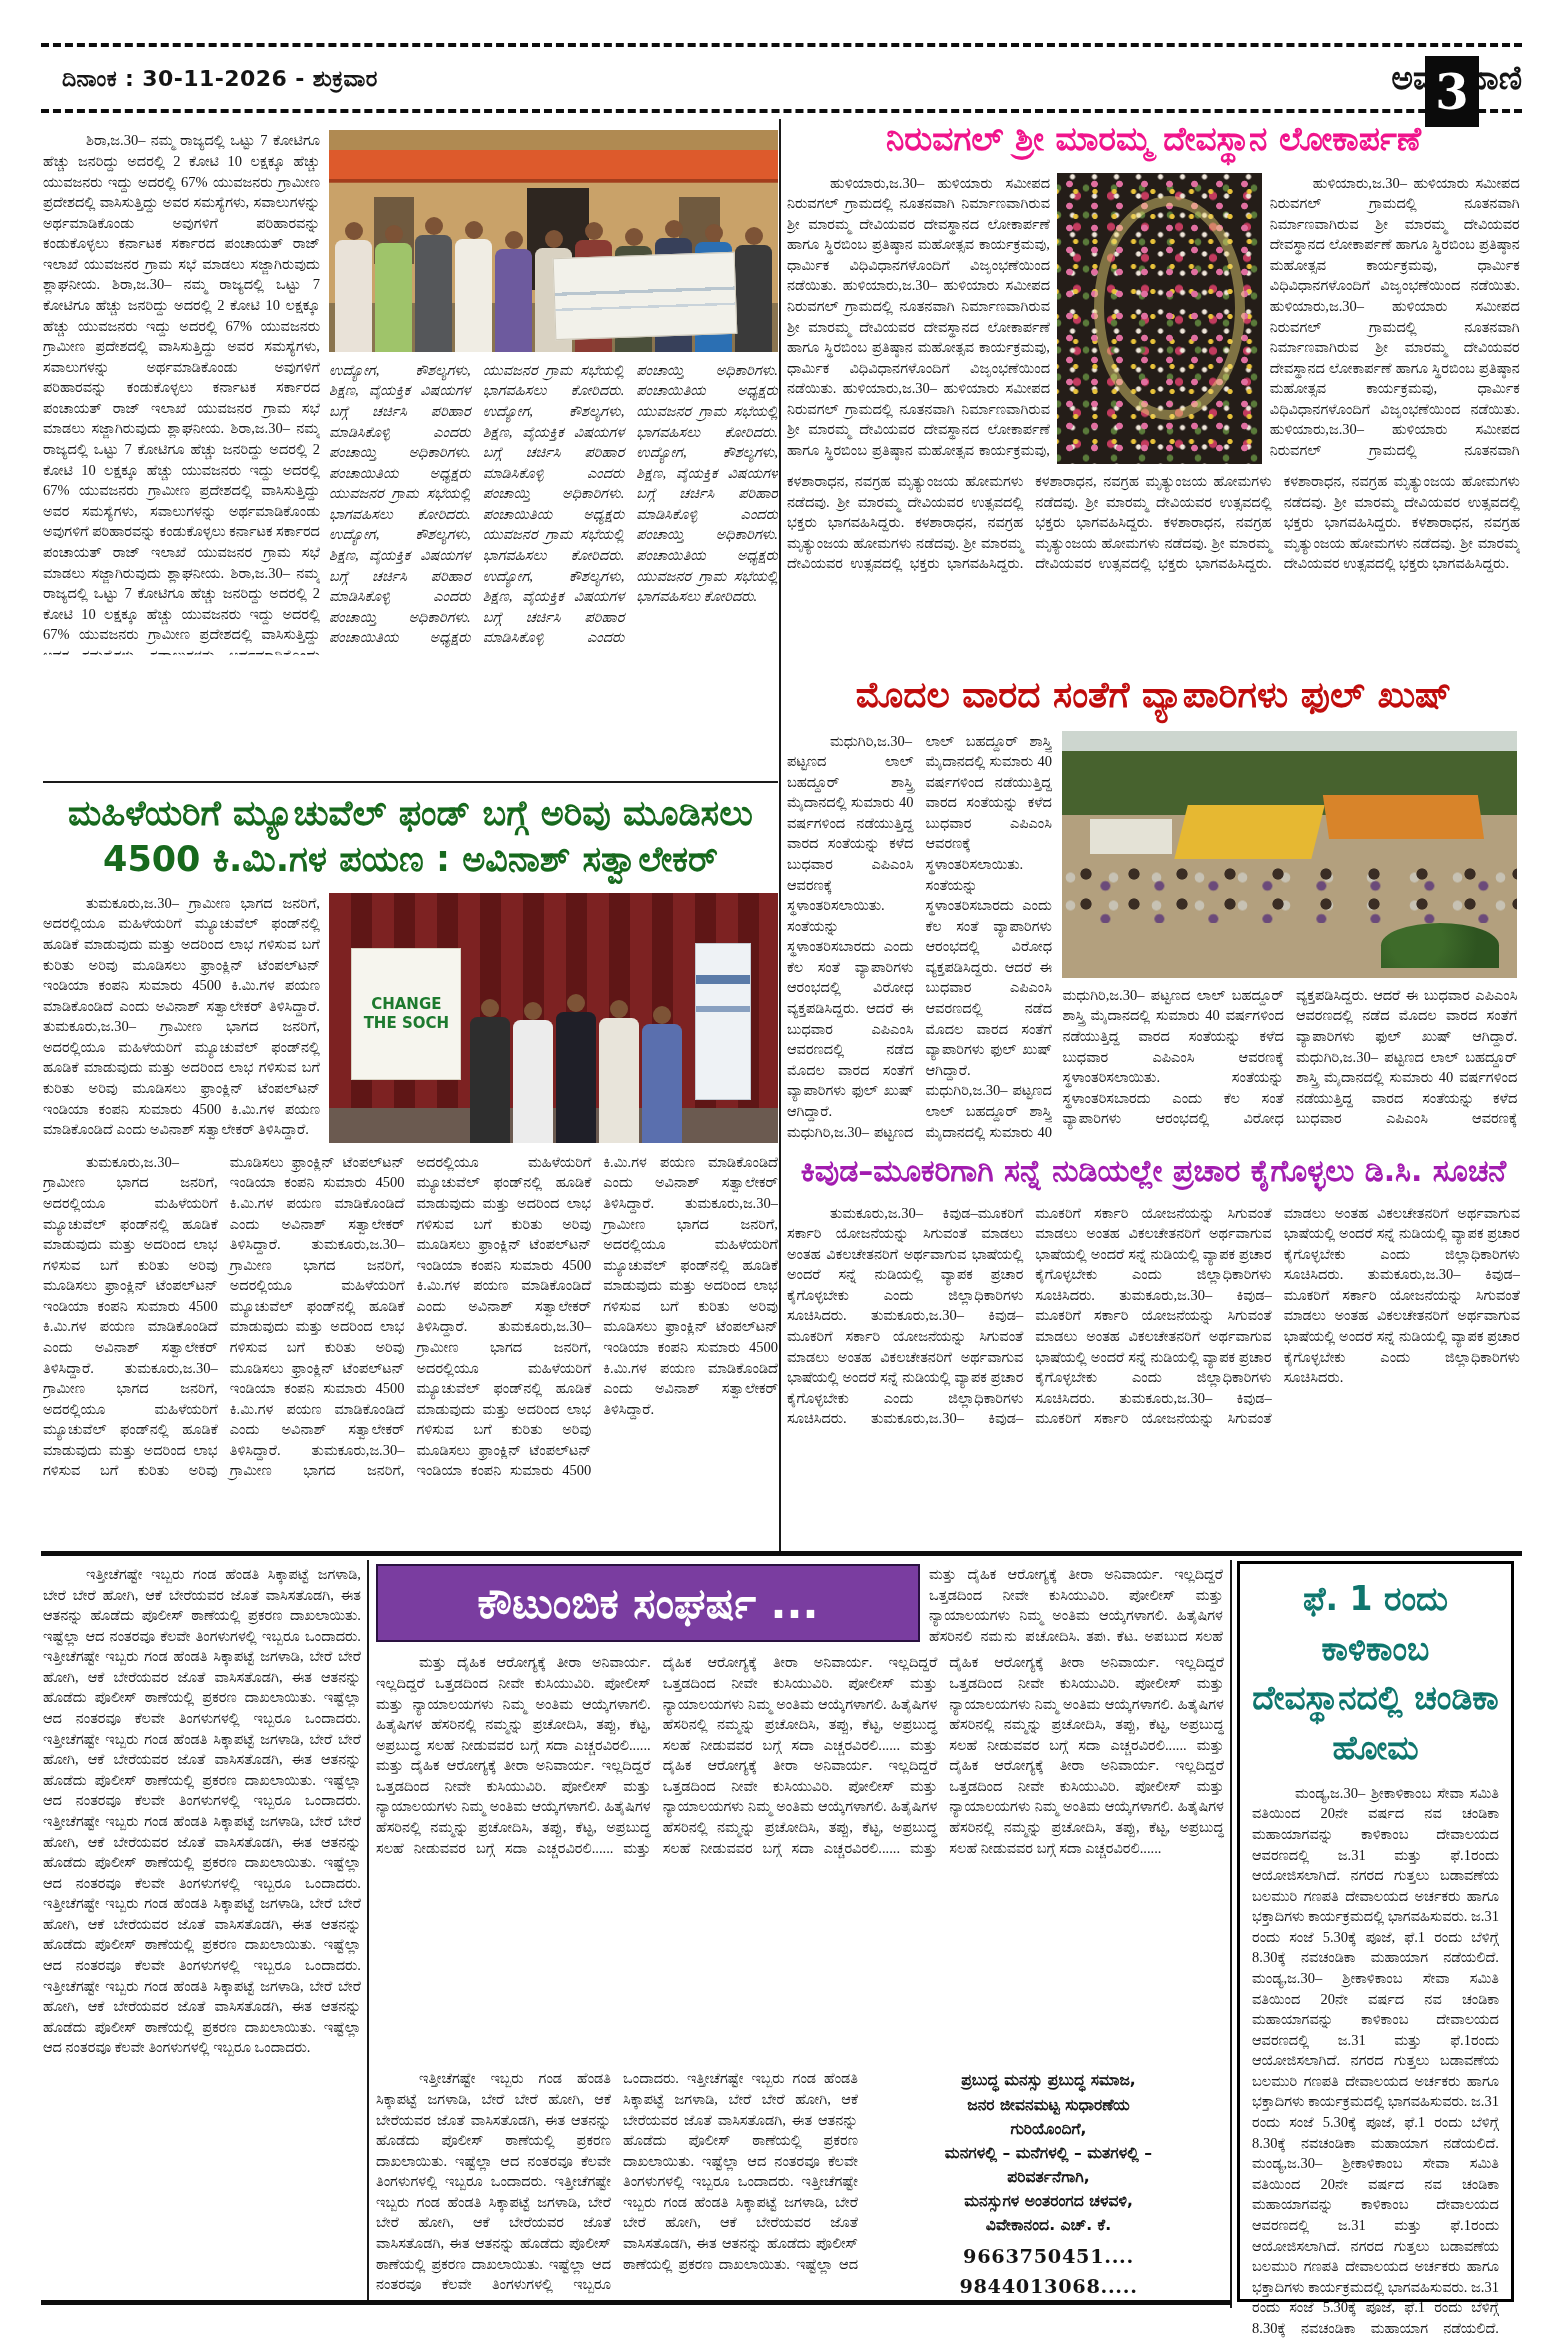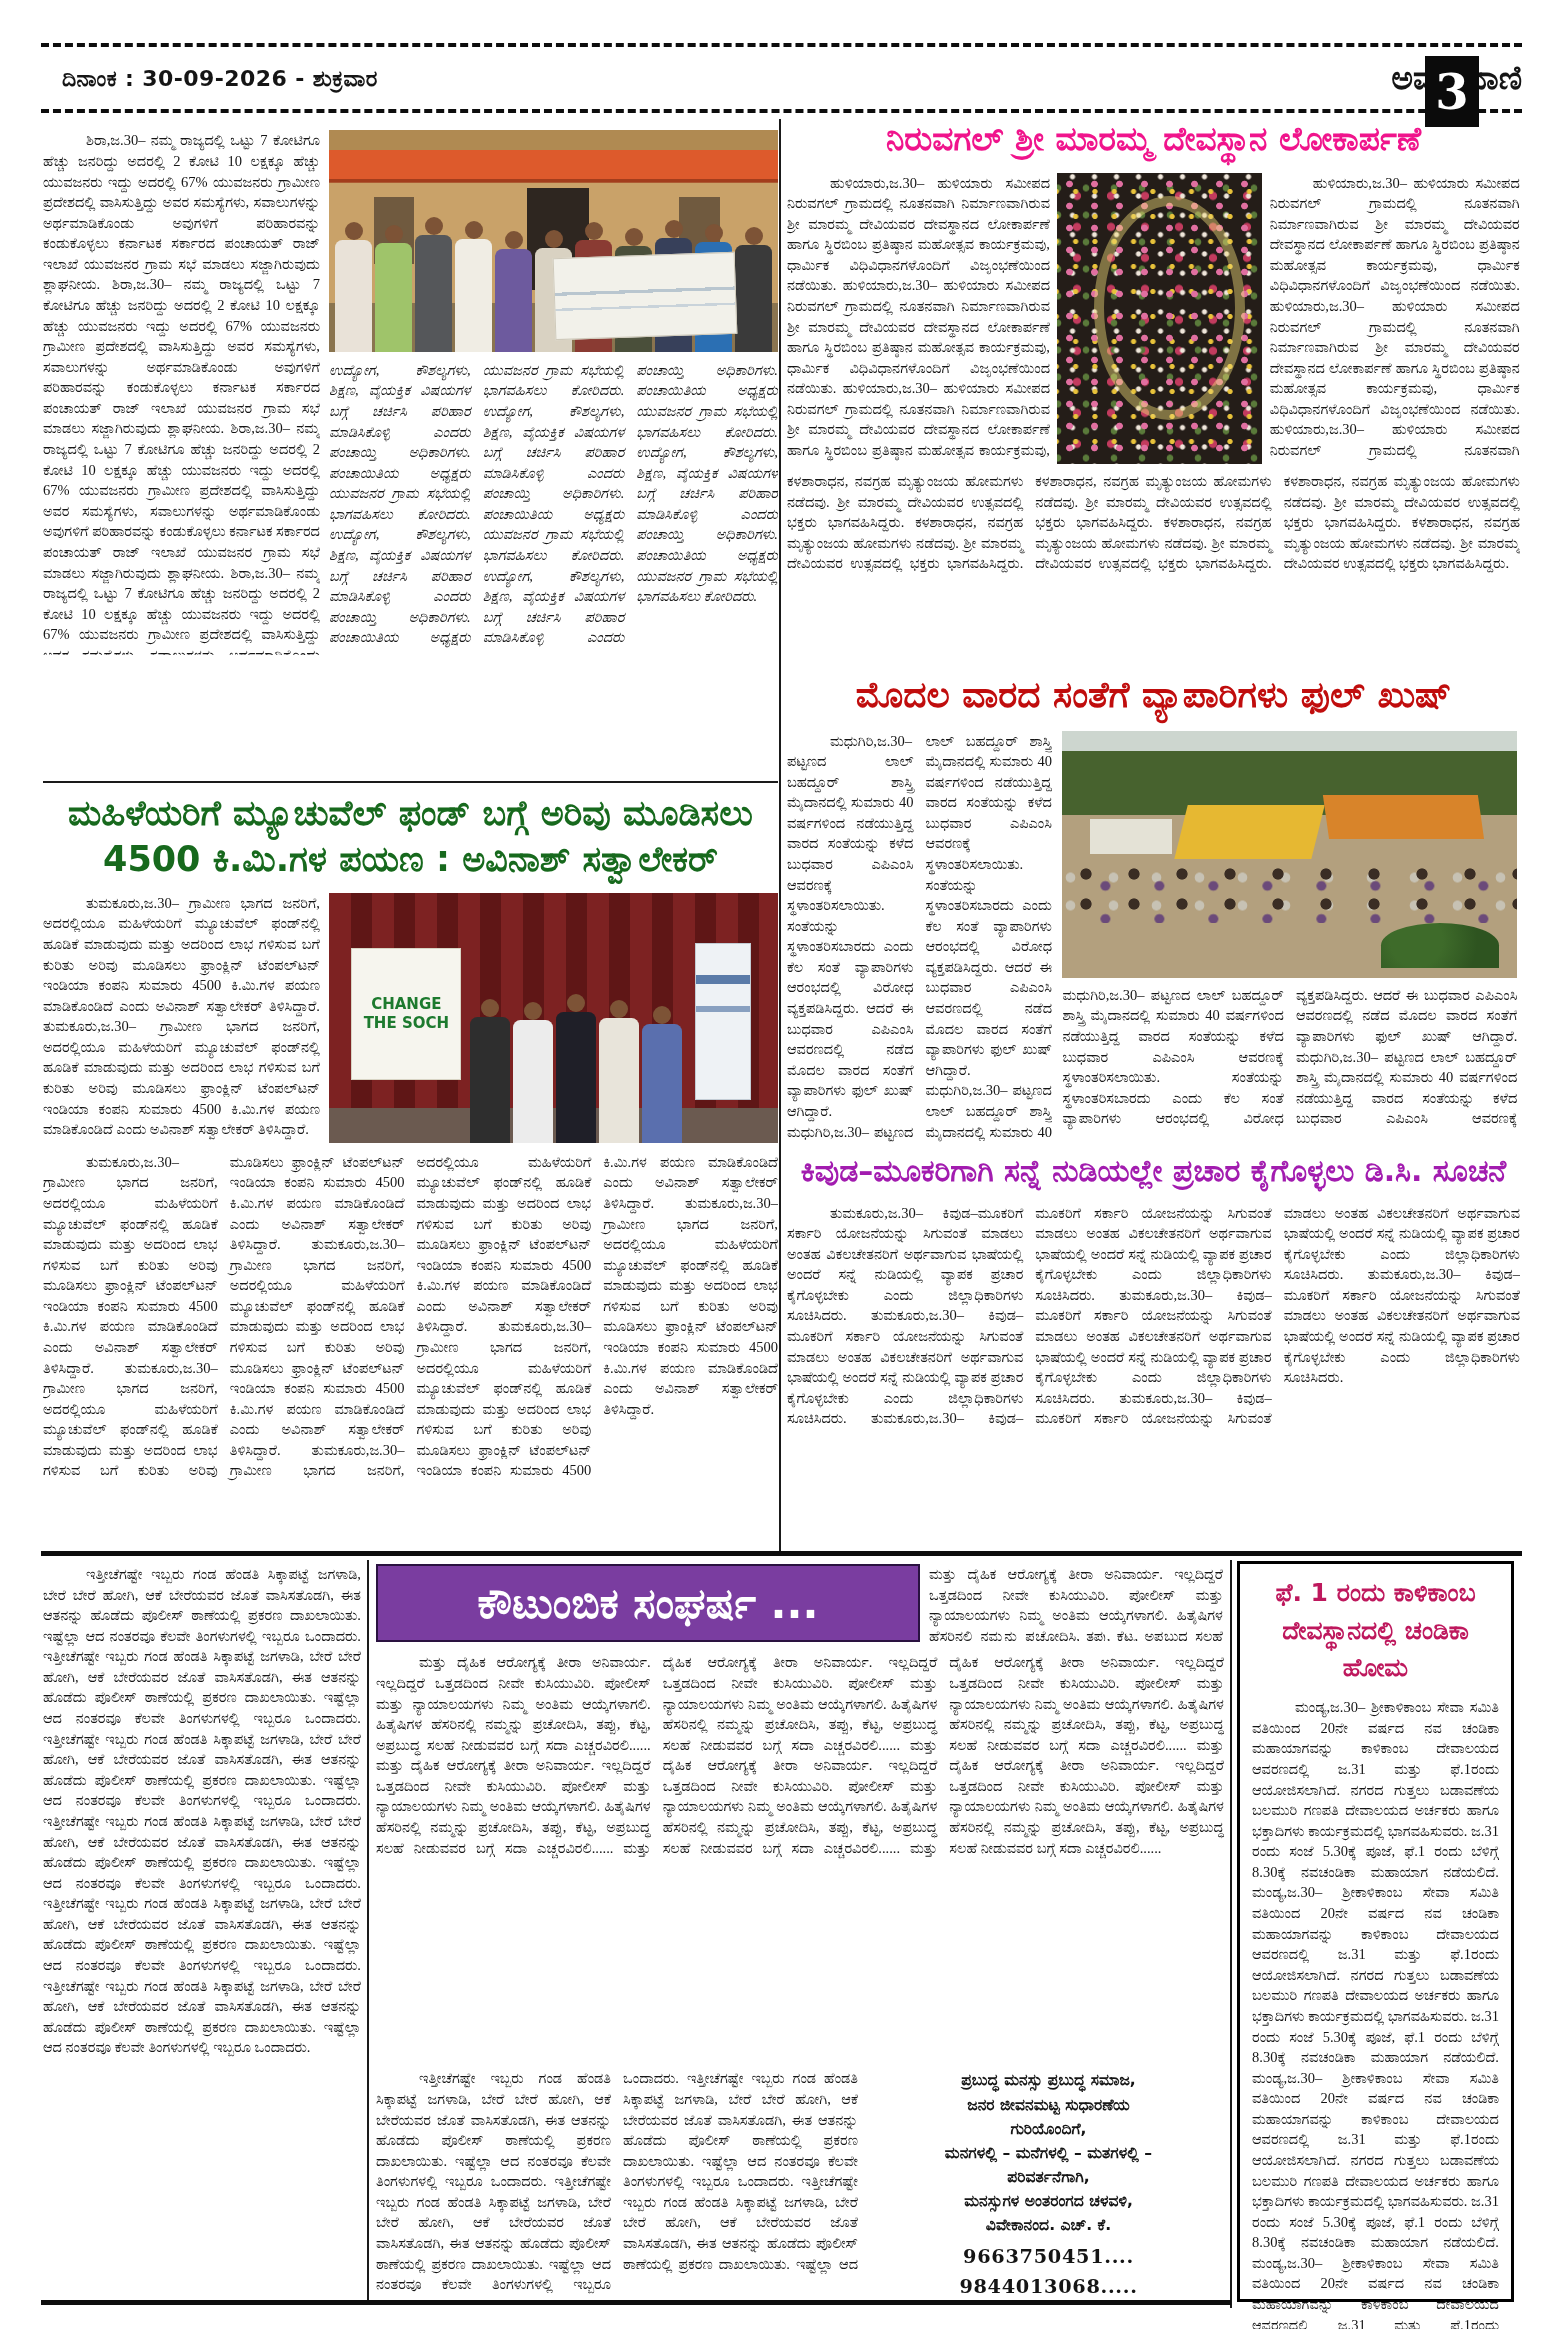--- a/index.html
+++ b/index.html
@@ -89,21 +89,21 @@
     border:2.2px solid #2a1240;}
   .sig{font-family:"DejaVu Sans","Liberation Sans",sans-serif;font-weight:700;text-align:center;
     font-size:15.6px;line-height:1.55;}
   .sig .phones{font-size:19.3px;letter-spacing:0.7px;margin-top:4.5px;font-family:"DejaVu Serif","Liberation Serif",serif;}
   .boxed{border:3px solid #000;background:#fff;}
 </style>
 </head>
 <body>
 
 <div class="abs hdr">
-  <div class="hdr-date">ದಿನಾಂಕ : 30-09-2026 - ಶುಕ್ರವಾರ</div>
+  <div class="hdr-date">ದಿನಾಂಕ : 30-11-2026 - ಶುಕ್ರವಾರ</div>
   <div class="hdr-mast">ಅಮೃತವಾಣಿ</div>
   <div class="hdr-page">3</div>
 </div>
 
 <div class="abs vline" style="left:779px;top:119px;height:1432px;"></div>
 <div class="abs hline" style="left:43px;top:781px;width:735px;"></div>
 <div class="abs hrule-thick" style="left:41px;top:1551px;width:1481px;"></div>
 <div class="abs vline" style="left:367px;top:1560px;height:741px;"></div>
 <div class="abs vline" style="left:1230px;top:1560px;height:748px;"></div>
 <div class="abs hrule-thick" style="left:41px;top:2300px;width:1190px;height:4.5px;"></div>
@@ -212,19 +212,19 @@
       <div>ಮನಗಳಲ್ಲಿ – ಮನೆಗಳಲ್ಲಿ – ಮತಗಳಲ್ಲಿ –</div>
       <div>ಪರಿವರ್ತನೆಗಾಗಿ,</div>
       <div>ಮನಸ್ಸುಗಳ ಅಂತರಂಗದ ಚಳವಳಿ,</div>
       <div>ವಿವೇಕಾನಂದ. ಎಚ್. ಕೆ.</div>
       <div class="phones">9663750451.... 9844013068.....</div>
     </div>
   </div>
 </div>
 
 <div class="abs boxed" style="left:1237px;top:1561px;width:277px;height:741px;padding:10.4px 12px;box-sizing:border-box;">
-  <div class="headline" style="color:#be185d;font-size:25px;line-height:1.5;">
+  <div class="headline" style="color:#0f766e;font-size:33px;line-height:1.5;">
     <div>ಫೆ. 1 ರಂದು ಕಾಳಿಕಾಂಬ</div>
     <div>ದೇವಸ್ಥಾನದಲ್ಲಿ ಚಂಡಿಕಾ ಹೋಮ</div>
   </div>
   <div class="btxt" style="height:632px;margin-top:10.4px;">ಮಂಡ್ಯ,ಜ.30– ಶ್ರೀಕಾಳಿಕಾಂಬ ಸೇವಾ ಸಮಿತಿ ವತಿಯಿಂದ 20ನೇ ವರ್ಷದ ನವ ಚಂಡಿಕಾ ಮಹಾಯಾಗವನ್ನು ಕಾಳಿಕಾಂಬ ದೇವಾಲಯದ ಆವರಣದಲ್ಲಿ ಜ.31 ಮತ್ತು ಫೆ.1ರಂದು ಆಯೋಜಿಸಲಾಗಿದೆ. ನಗರದ ಗುತ್ತಲು ಬಡಾವಣೆಯ ಬಲಮುರಿ ಗಣಪತಿ ದೇವಾಲಯದ ಅರ್ಚಕರು ಹಾಗೂ ಭಕ್ತಾದಿಗಳು ಕಾರ್ಯಕ್ರಮದಲ್ಲಿ ಭಾಗವಹಿಸುವರು. ಜ.31 ರಂದು ಸಂಜೆ 5.30ಕ್ಕೆ ಪೂಜೆ, ಫೆ.1 ರಂದು ಬೆಳಿಗ್ಗೆ 8.30ಕ್ಕೆ ನವಚಂಡಿಕಾ ಮಹಾಯಾಗ ನಡೆಯಲಿದೆ. ಮಂಡ್ಯ,ಜ.30– ಶ್ರೀಕಾಳಿಕಾಂಬ ಸೇವಾ ಸಮಿತಿ ವತಿಯಿಂದ 20ನೇ ವರ್ಷದ ನವ ಚಂಡಿಕಾ ಮಹಾಯಾಗವನ್ನು ಕಾಳಿಕಾಂಬ ದೇವಾಲಯದ ಆವರಣದಲ್ಲಿ ಜ.31 ಮತ್ತು ಫೆ.1ರಂದು ಆಯೋಜಿಸಲಾಗಿದೆ. ನಗರದ ಗುತ್ತಲು ಬಡಾವಣೆಯ ಬಲಮುರಿ ಗಣಪತಿ ದೇವಾಲಯದ ಅರ್ಚಕರು ಹಾಗೂ ಭಕ್ತಾದಿಗಳು ಕಾರ್ಯಕ್ರಮದಲ್ಲಿ ಭಾಗವಹಿಸುವರು. ಜ.31 ರಂದು ಸಂಜೆ 5.30ಕ್ಕೆ ಪೂಜೆ, ಫೆ.1 ರಂದು ಬೆಳಿಗ್ಗೆ 8.30ಕ್ಕೆ ನವಚಂಡಿಕಾ ಮಹಾಯಾಗ ನಡೆಯಲಿದೆ. ಮಂಡ್ಯ,ಜ.30– ಶ್ರೀಕಾಳಿಕಾಂಬ ಸೇವಾ ಸಮಿತಿ ವತಿಯಿಂದ 20ನೇ ವರ್ಷದ ನವ ಚಂಡಿಕಾ ಮಹಾಯಾಗವನ್ನು ಕಾಳಿಕಾಂಬ ದೇವಾಲಯದ ಆವರಣದಲ್ಲಿ ಜ.31 ಮತ್ತು ಫೆ.1ರಂದು ಆಯೋಜಿಸಲಾಗಿದೆ. ನಗರದ ಗುತ್ತಲು ಬಡಾವಣೆಯ ಬಲಮುರಿ ಗಣಪತಿ ದೇವಾಲಯದ ಅರ್ಚಕರು ಹಾಗೂ ಭಕ್ತಾದಿಗಳು ಕಾರ್ಯಕ್ರಮದಲ್ಲಿ ಭಾಗವಹಿಸುವರು. ಜ.31 ರಂದು ಸಂಜೆ 5.30ಕ್ಕೆ ಪೂಜೆ, ಫೆ.1 ರಂದು ಬೆಳಿಗ್ಗೆ 8.30ಕ್ಕೆ ನವಚಂಡಿಕಾ ಮಹಾಯಾಗ ನಡೆಯಲಿದೆ. ಮಂಡ್ಯ,ಜ.30– ಶ್ರೀಕಾಳಿಕಾಂಬ ಸೇವಾ ಸಮಿತಿ ವತಿಯಿಂದ 20ನೇ ವರ್ಷದ ನವ ಚಂಡಿಕಾ ಮಹಾಯಾಗವನ್ನು ಕಾಳಿಕಾಂಬ ದೇವಾಲಯದ ಆವರಣದಲ್ಲಿ ಜ.31 ಮತ್ತು ಫೆ.1ರಂದು ಆಯೋಜಿಸಲಾಗಿದೆ. ನಗರದ ಗುತ್ತಲು ಬಡಾವಣೆಯ ಬಲಮುರಿ ಗಣಪತಿ ದೇವಾಲಯದ ಅರ್ಚಕರು ಹಾಗೂ ಭಕ್ತಾದಿಗಳು ಕಾರ್ಯಕ್ರಮದಲ್ಲಿ ಭಾಗವಹಿಸುವರು. ಜ.31 ರಂದು ಸಂಜೆ 5.30ಕ್ಕೆ ಪೂಜೆ, ಫೆ.1 ರಂದು ಬೆಳಿಗ್ಗೆ 8.30ಕ್ಕೆ ನವಚಂಡಿಕಾ ಮಹಾಯಾಗ ನಡೆಯಲಿದೆ.</div>
 </div>
 
 
 </body></html>

